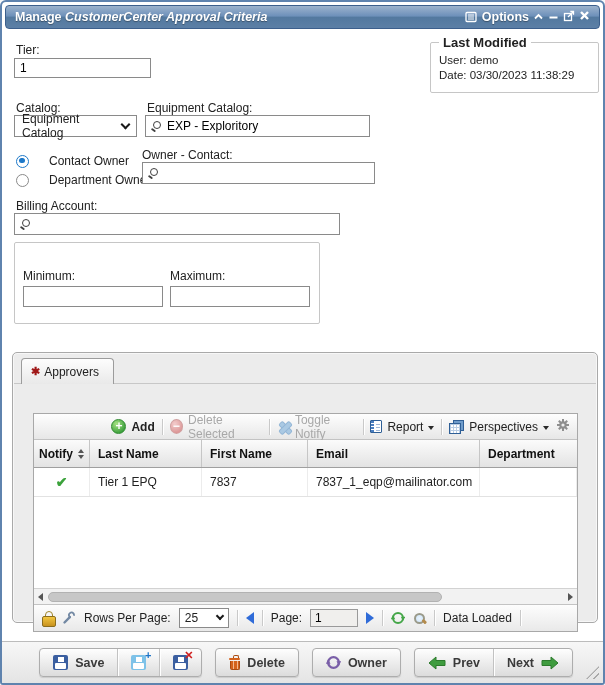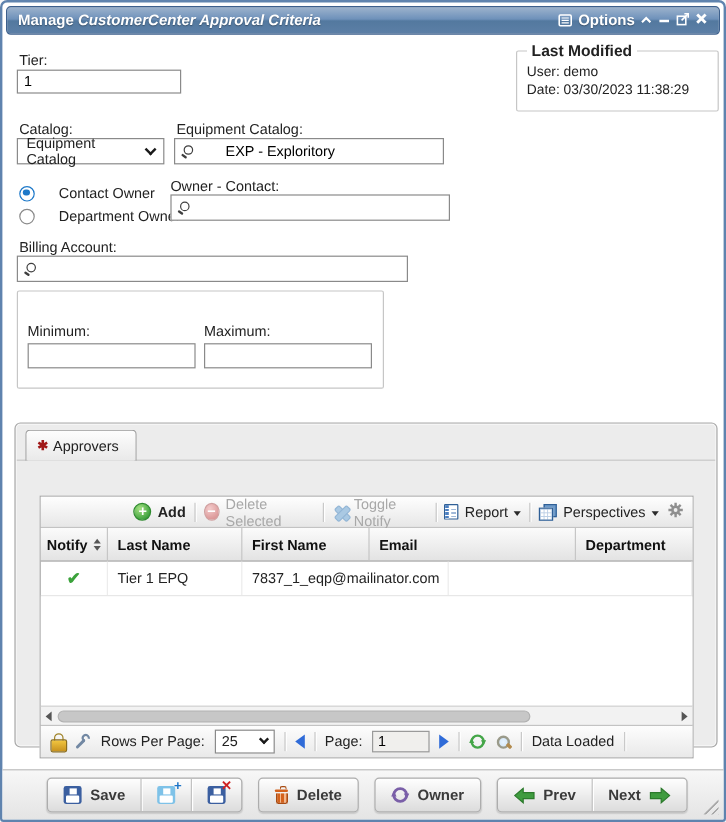--- a/index.html
+++ b/index.html
@@ -18,21 +18,21 @@
   }
   .titlebar .ttl{font-weight:bold;font-size:12.5px;white-space:nowrap;}
   .titlebar .ttl i{font-style:italic;}
   .tb-right{margin-left:auto;display:flex;align-items:center;gap:4px;}
   .opt-btn{display:flex;align-items:center;gap:5px;font-weight:bold;font-size:12.5px;cursor:pointer;}
   .winbtn{display:flex;align-items:center;cursor:pointer;}
   
   .lbl{position:absolute;font-size:12px;color:#222;white-space:nowrap;}
   input.txt{border:1px solid #8a8a8a;font-family:inherit;font-size:12px;padding:1px 5px;background:#fff;}
   .lookup{position:absolute;display:flex;align-items:center;gap:5px;border:1px solid #8a8a8a;background:#fff;padding:0 5px;height:22px;}
-  .lookup input{border:none;outline:none;flex:1;font-family:inherit;font-size:12px;padding:0;background:transparent;margin-left:21px;}
+  .lookup input{border:none;outline:none;flex:1;font-family:inherit;font-size:12px;padding:0;background:transparent;}
   .mag{position:relative;width:11px;height:12px;flex:0 0 auto;}
   .mag::before{content:"";position:absolute;left:2px;top:1px;width:6px;height:6px;border:1.6px solid #3f3f3f;border-radius:50%;}
   .mag::after{content:"";position:absolute;left:0px;top:8.5px;width:4.5px;height:2px;border-radius:1px;background:#3f3f3f;transform:rotate(35deg);}
   .selbox{position:absolute;display:flex;align-items:center;border:1px solid #8a8a8a;background:#fff;padding:0 7px;height:22px;cursor:pointer;}
   .vchev{width:7px;height:7px;border-right:2.2px solid #1a1a1a;border-bottom:2.2px solid #1a1a1a;transform:rotate(45deg);margin-left:auto;margin-top:-4px;}
   .radio-row{position:absolute;display:flex;align-items:center;gap:20px;cursor:pointer;}
   .radio{width:13px;height:13px;border-radius:50%;border:1px solid #8a8a8a;background:#fff;position:relative;flex:0 0 auto;}
   .radio.sel{border:1.8px solid #1e79c9;}
   .radio.sel::after{content:"";position:absolute;left:2.4px;top:2.4px;width:5.5px;height:5.5px;border-radius:50%;background:#1e79c9;}
   fieldset{border:1px solid #c6c6c6;border-radius:2px;margin:0;}
@@ -321,20 +321,21 @@
         <div class="gcell c-dept">
             <span>Department</span>
           </div>
       </div>
 
       <div class="grow">
         <div class="gcell c-notify">
             <span class="check"></span>
           </div>
         <div class="gcell c-last">Tier 1 EPQ</div>
+        <div class="gcell c-first">7837</div>
         <div class="gcell c-email">7837_1_eqp@mailinator.com</div>
         <div class="gcell c-dept"></div>
       </div>
 
       <div class="gfill"></div>
 
       <div class="hscroll">
         <span class="sarrow l"></span>
         <span class="strack">
             <span class="sthumb"></span>

